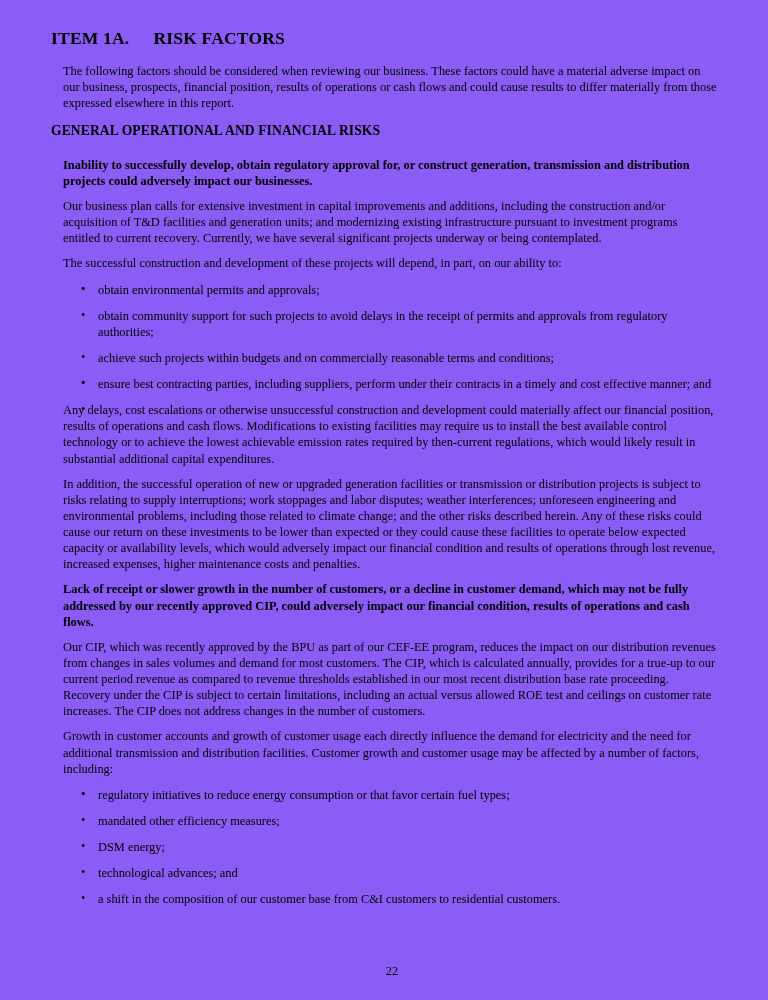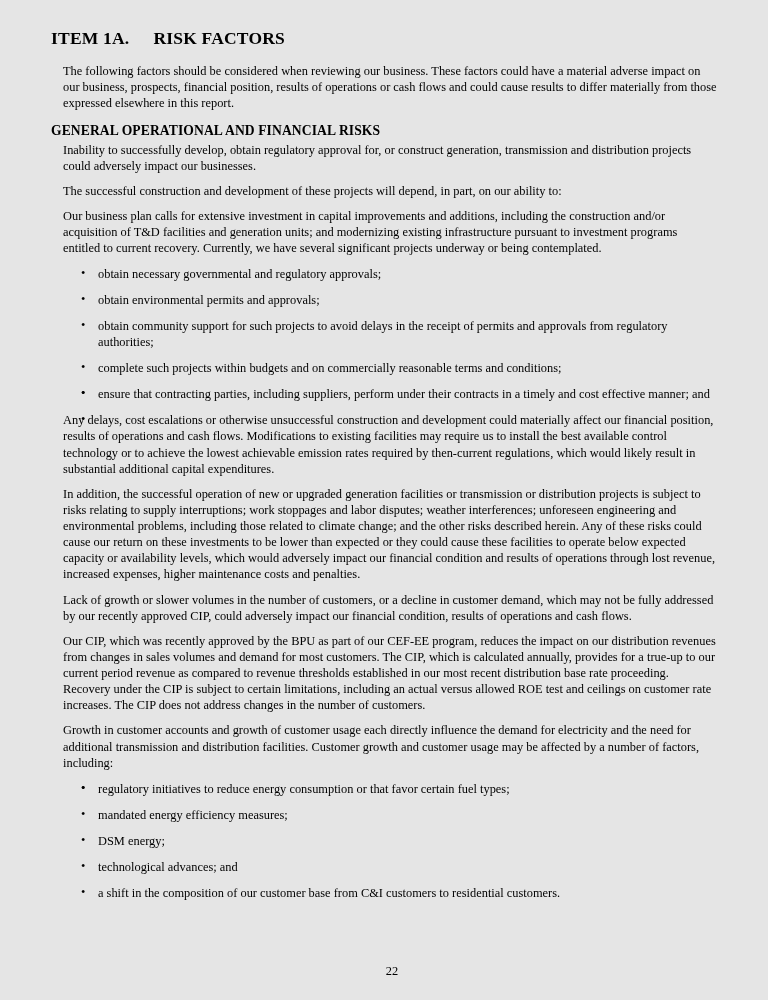--- a/index.html
+++ b/index.html
@@ -2,41 +2,41 @@
 <html><head>
 <meta charset="utf-8">
 <style>
   html, body { margin: 0; padding: 0; background: #ffffff; }
   .page {
     position: relative;
     width: 768px;
     height: 1000px;
     box-sizing: border-box;
     padding: 27px 51px 0 51px;
-    background: #e5e5e5;
+    background: #8b5cf6;
     color: #000000;
     font-family: "Liberation Serif", serif;
     font-size: 12.4px;
     line-height: 1.3;
   }
   .doc-title {
     font-size: 17.5px;
     font-weight: bold;
     margin: 0 0 13px 0;
     letter-spacing: 0.2px;
   }
   .doc-title .item-no { margin-right: 24px; }
   p { margin: 0 0 9px 12px; }
   .section-heading {
     font-size: 13.6px;
     font-weight: bold;
-    margin: 11px 0 2px 0;
+    margin: 11px 0 17px 0;
     letter-spacing: 0.1px;
   }
-  .risk-heading { font-weight: normal; }
+  .risk-heading { font-weight: bold; }
   ul.bullet-list {
     list-style: none;
     margin: 0 0 9px 0;
     padding: 0;
   }
   ul.bullet-list li {
     position: relative;
     padding-left: 47px;
     margin: 0 0 10px 0;
   }
@@ -60,48 +60,48 @@
 <div class="page">
 
   <h1 class="doc-title"><span class="item-no">ITEM 1A.</span><span>RISK FACTORS</span></h1>
 
   <p>The following factors should be considered when reviewing our business. These factors could have a material adverse impact on our business, prospects, financial position, results of operations or cash flows and could cause results to differ materially from those expressed elsewhere in this report.</p>
 
   <h2 class="section-heading">GENERAL OPERATIONAL AND FINANCIAL RISKS</h2>
 
   <p class="risk-heading">Inability to successfully develop, obtain regulatory approval for, or construct generation, transmission and distribution projects could adversely impact our businesses.</p>
 
+  <p>Our business plan calls for extensive investment in capital improvements and additions, including the construction and/or acquisition of T&amp;D facilities and generation units; and modernizing existing infrastructure pursuant to investment programs entitled to current recovery. Currently, we have several significant projects underway or being contemplated.</p>
+
   <p>The successful construction and development of these projects will depend, in part, on our ability to:</p>
 
-  <p>Our business plan calls for extensive investment in capital improvements and additions, including the construction and/or acquisition of T&amp;D facilities and generation units; and modernizing existing infrastructure pursuant to investment programs entitled to current recovery. Currently, we have several significant projects underway or being contemplated.</p>
-
   <ul class="bullet-list">
-    <li><span class="bullet-glyph">•</span><span>obtain necessary governmental and regulatory approvals;</span></li>
+    <li><span class="bullet-glyph">•</span></li>
     <li><span class="bullet-glyph">•</span><span>obtain environmental permits and approvals;</span></li>
     <li><span class="bullet-glyph">•</span><span>obtain community support for such projects to avoid delays in the receipt of permits and approvals from regulatory authorities;</span></li>
-    <li><span class="bullet-glyph">•</span><span>complete such projects within budgets and on commercially reasonable terms and conditions;</span></li>
+    <li><span class="bullet-glyph">•</span><span>achieve such projects within budgets and on commercially reasonable terms and conditions;</span></li>
     <li><span class="bullet-glyph">•</span></li>
-    <li><span class="bullet-glyph">•</span><span>ensure that contracting parties, including suppliers, perform under their contracts in a timely and cost effective manner; and</span></li>
+    <li><span class="bullet-glyph">•</span><span>ensure best contracting parties, including suppliers, perform under their contracts in a timely and cost effective manner; and</span></li>
     <li><span class="bullet-glyph">•</span></li>
   </ul>
 
   <p>Any delays, cost escalations or otherwise unsuccessful construction and development could materially affect our financial position, results of operations and cash flows. Modifications to existing facilities may require us to install the best available control technology or to achieve the lowest achievable emission rates required by then-current regulations, which would likely result in substantial additional capital expenditures.</p>
 
   <p>In addition, the successful operation of new or upgraded generation facilities or transmission or distribution projects is subject to risks relating to supply interruptions; work stoppages and labor disputes; weather interferences; unforeseen engineering and environmental problems, including those related to climate change; and the other risks described herein. Any of these risks could cause our return on these investments to be lower than expected or they could cause these facilities to operate below expected capacity or availability levels, which would adversely impact our financial condition and results of operations through lost revenue, increased expenses, higher maintenance costs and penalties.</p>
 
-  <p class="risk-heading">Lack of growth or slower volumes in the number of customers, or a decline in customer demand, which may not be fully addressed by our recently approved CIP, could adversely impact our financial condition, results of operations and cash flows.</p>
+  <p class="risk-heading">Lack of receipt or slower growth in the number of customers, or a decline in customer demand, which may not be fully addressed by our recently approved CIP, could adversely impact our financial condition, results of operations and cash flows.</p>
 
   <p>Our CIP, which was recently approved by the BPU as part of our CEF-EE program, reduces the impact on our distribution revenues from changes in sales volumes and demand for most customers. The CIP, which is calculated annually, provides for a true-up to our current period revenue as compared to revenue thresholds established in our most recent distribution base rate proceeding. Recovery under the CIP is subject to certain limitations, including an actual versus allowed ROE test and ceilings on customer rate increases. The CIP does not address changes in the number of customers.</p>
 
   <p>Growth in customer accounts and growth of customer usage each directly influence the demand for electricity and the need for additional transmission and distribution facilities. Customer growth and customer usage may be affected by a number of factors, including:</p>
 
   <ul class="bullet-list">
     <li><span class="bullet-glyph">•</span></li>
     <li><span class="bullet-glyph">•</span><span>regulatory initiatives to reduce energy consumption or that favor certain fuel types;</span></li>
-    <li><span class="bullet-glyph">•</span><span>mandated energy efficiency measures;</span></li>
+    <li><span class="bullet-glyph">•</span><span>mandated other efficiency measures;</span></li>
     <li><span class="bullet-glyph">•</span><span>DSM energy;</span></li>
     <li><span class="bullet-glyph">•</span><span>technological advances; and</span></li>
     <li><span class="bullet-glyph">•</span><span>a shift in the composition of our customer base from C&amp;I customers to residential customers.</span></li>
   </ul>
 
   <div class="page-number">22</div>
 
 </div>
 
 </body></html>

